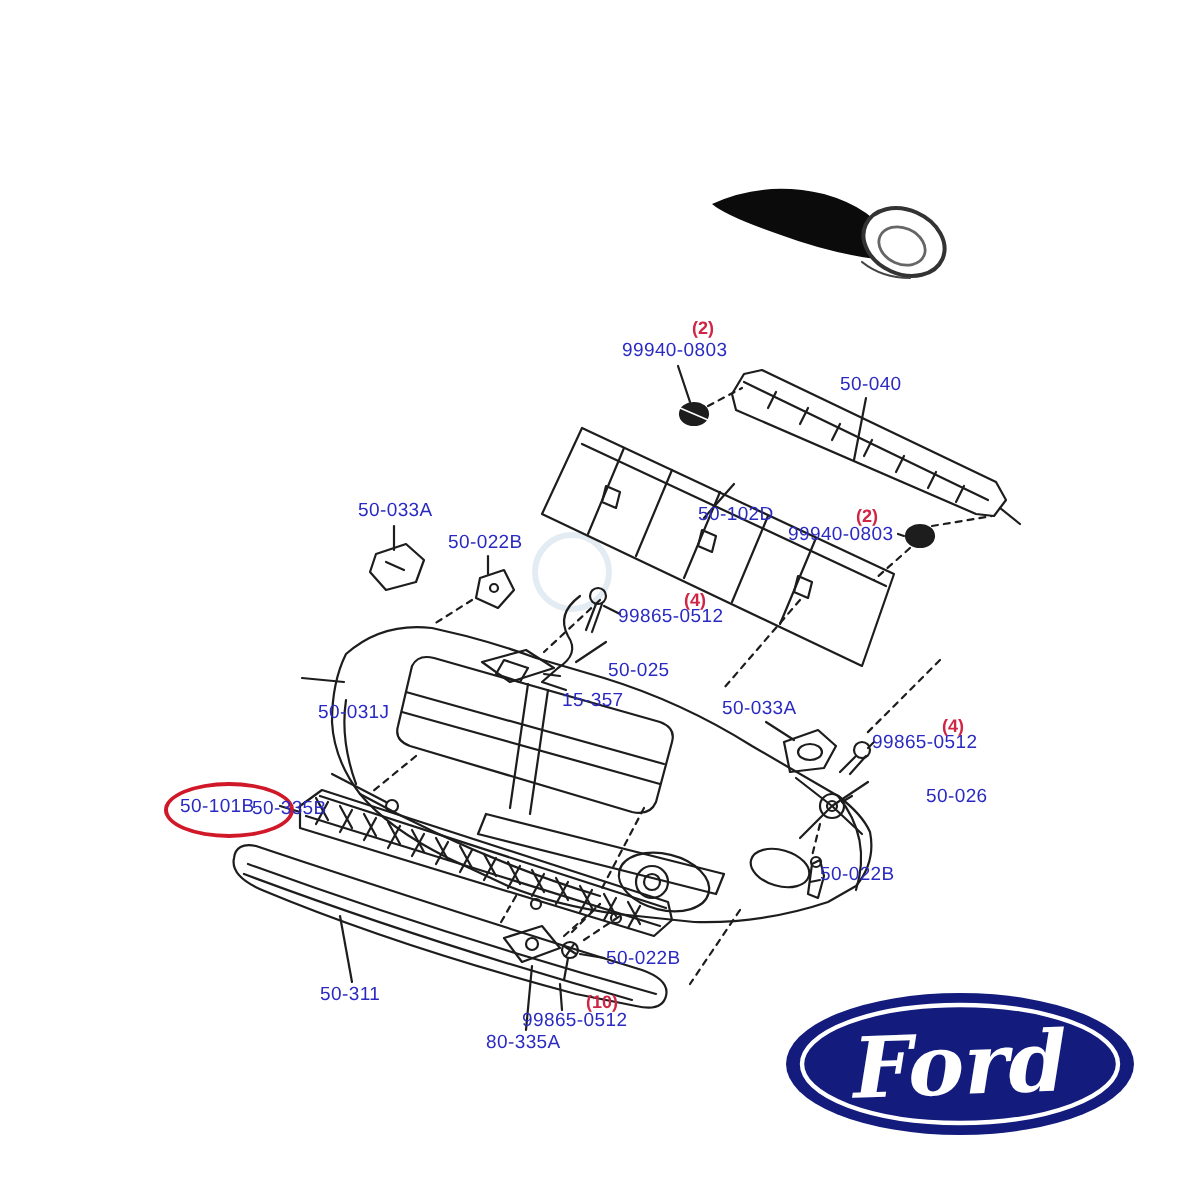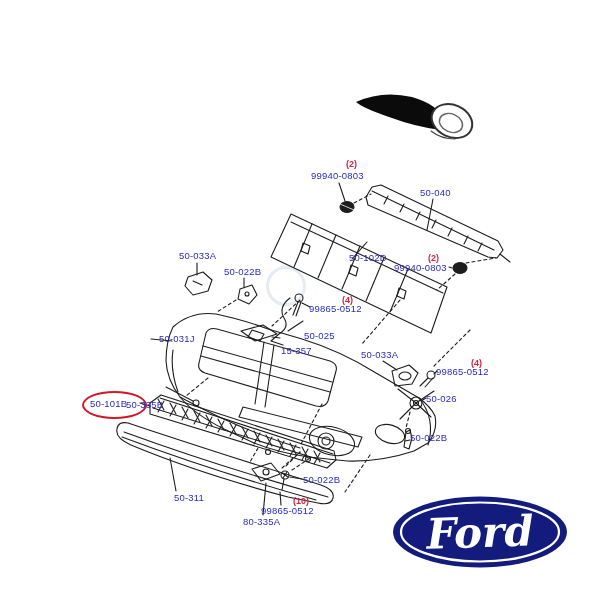--- a/index.html
+++ b/index.html
@@ -177,29 +177,29 @@
   <div class="highlight-ellipse" style="left:82px;top:391px;width:61px;height:24px;"></div>
 
   <span class="part-label" style="left:311px;top:170px;">99940-0803</span>
   <span class="part-label" style="left:420px;top:187px;">50-040</span>
   <span class="part-label" style="left:349px;top:227px;margin-top:25px;">50-102D</span>
   <span class="part-label" style="left:394px;top:262px;">99940-0803</span>
   <span class="part-label" style="left:179px;top:250px;">50-033A</span>
   <span class="part-label" style="left:224px;top:266px;">50-022B</span>
   <span class="part-label" style="left:309px;top:303px;">99865-0512</span>
   <span class="part-label" style="left:304px;top:330px;">50-025</span>
-  <span class="part-label" style="left:117px;top:333px;padding-left:42px;">50-031J</span>
+  <span class="part-label" style="left:117px;top:351px;padding-left:42px;">50-031J</span>
   <span class="part-label" style="left:281px;top:345px;">15-357</span>
   <span class="part-label" style="left:361px;top:349px;">50-033A</span>
   <span class="part-label" style="left:436px;top:366px;">99865-0512</span>
   <span class="part-label" style="left:126px;top:399px;">50-335B</span>
   <span class="part-label" style="left:90px;top:398px;">50-101B</span>
-  <span class="part-label" style="left:426px;top:393px;">50-026</span>
+  <span class="part-label" style="left:426px;top:393px;padding-left:37px;">50-026</span>
   <span class="part-label" style="left:410px;top:432px;">50-022B</span>
-  <span class="part-label" style="left:174px;top:492px;">50-311</span>
+  <span class="part-label" style="left:160px;top:492px;">50-311</span>
   <span class="part-label" style="left:303px;top:474px;">50-022B</span>
   <span class="part-label" style="left:261px;top:505px;">99865-0512</span>
   <span class="part-label" style="left:243px;top:516px;">80-335A</span>
 
   <span class="qty-marker" style="left:346px;top:159px;">(2)</span>
   <span class="qty-marker" style="left:428px;top:253px;">(2)</span>
   <span class="qty-marker" style="left:342px;top:295px;">(4)</span>
   <span class="qty-marker" style="left:471px;top:358px;">(4)</span>
   <span class="qty-marker" style="left:293px;top:496px;">(10)</span>
 

